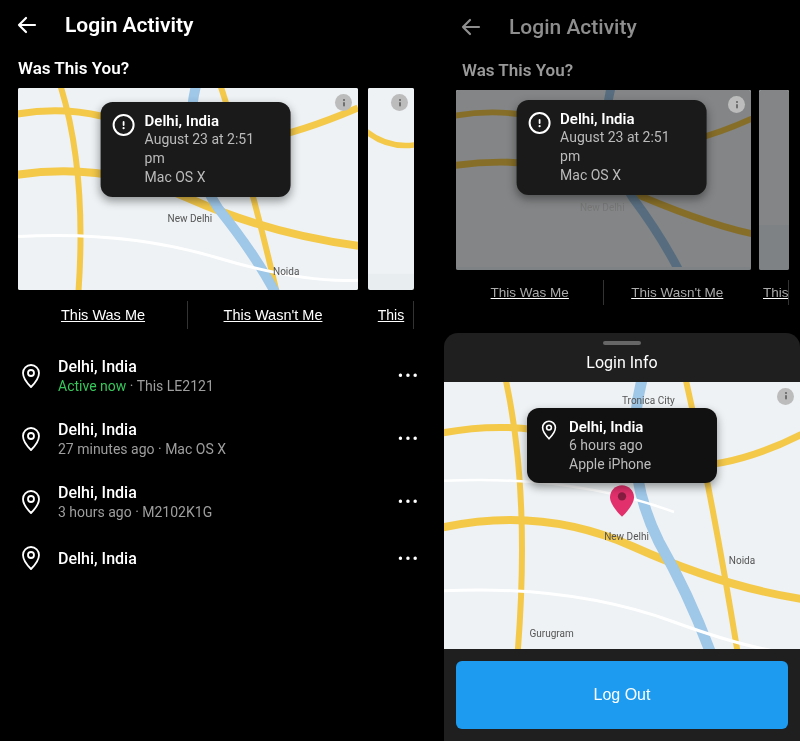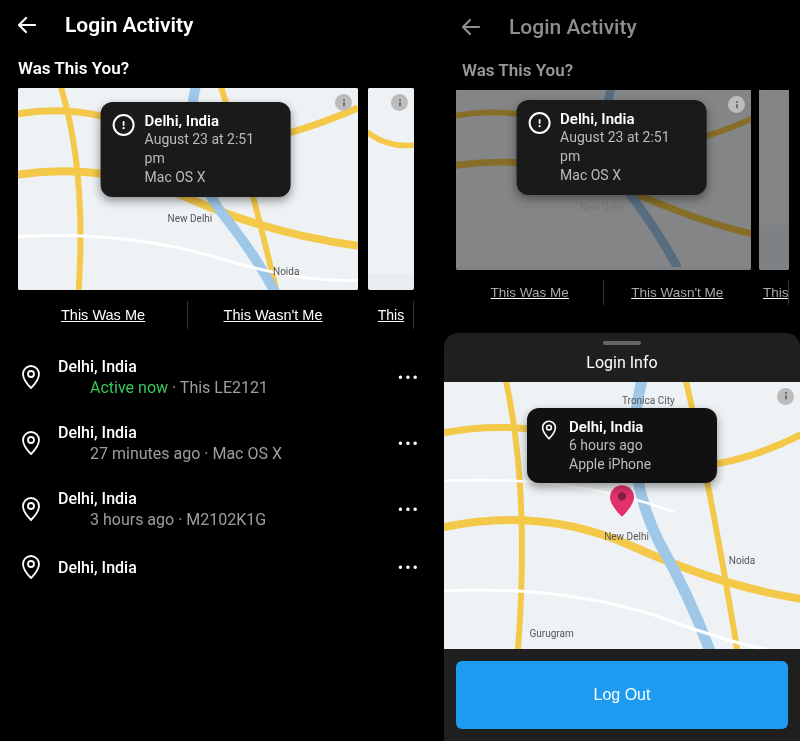--- a/index.html
+++ b/index.html
@@ -52,21 +52,21 @@
   .map-card.peek { width:46px; flex:0 0 46px;}
   .map-card.peek .map{height:202px;}
   .map-card.peek .btn-row button{font-size:14px;white-space:nowrap;overflow:hidden;}
 
   
   .list { padding: 4px 10px 0 10px;}
   .row { display:flex; align-items:center; padding:13px 8px; gap:14px;}
   .pin-icon{width:26px;display:flex;justify-content:center;}
   .row-body{flex:1;}
   .row-title{font-size:16px;font-weight:500;}
-  .row-sub{font-size:16px;color:#9e9e9e;margin-top:2px;margin-left:32px;}
+  .row-sub{font-size:14px;color:#9e9e9e;margin-top:2px;}
   .row-sub .active{color:#36c75a;}
   .more{color:#fff;padding:0 6px;cursor:pointer;font-size:16px;letter-spacing:2px;}
 
   
   .panel.right .header{padding:14px 14px 8px;}
   .panel.right .header h1{color:#8e8e8e;font-weight:500;}
   .panel.right .back-icon svg path{stroke:#8e8e8e;}
   .panel.right .section-title{color:#999;}
   .panel.right .cards-row{padding:0 12px;gap:8px;}
   .panel.right .map-card{width:295px;flex:0 0 295px;}

